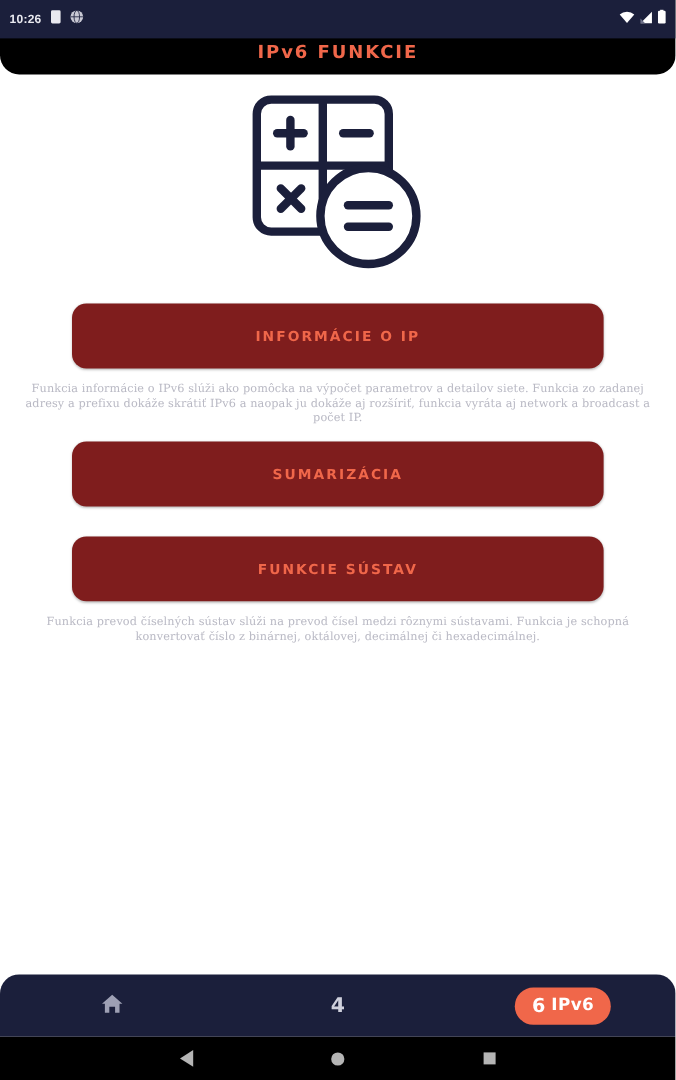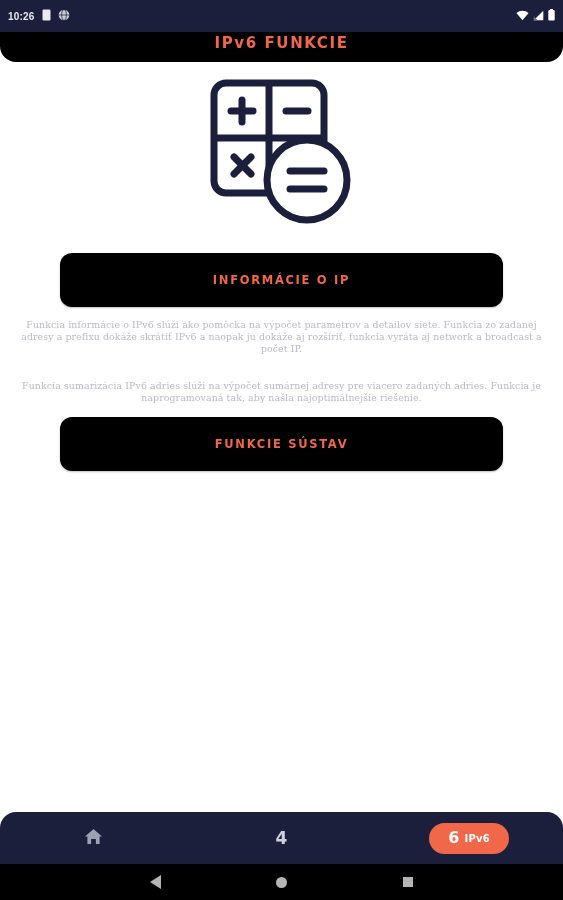--- a/index.html
+++ b/index.html
@@ -48,21 +48,21 @@
     display:flex; flex-direction:column; align-items:center;
   }
   .calc-wrap{
     margin-top:13px;
     width:170px; height:160px;
     display:flex; align-items:center; justify-content:center;
   }
 
   .fn-btn{
     width:443px; height:54px;
-    background:#000000;
+    background:#7f1d1d;
     border-radius:12px;
     display:flex; align-items:center; justify-content:center;
     border:none; cursor:pointer;
     box-shadow:0 1px 2px rgba(0,0,0,.25);
   }
   .fn-btn-label{
     color:#f0674a;
     font-size:11.5px;
     font-weight:bold;
     letter-spacing:1.7px;
@@ -105,21 +105,21 @@
     border-radius:16px;
     height:31px; width:80px;
     display:flex; align-items:center; justify-content:center;
     gap:5px;
   }
   .pill-6{
     color:#ffffff; font-size:16px; font-weight:bold;
     font-family:"DejaVu Sans", sans-serif; line-height:1;
   }
   .pill-ipv6{
-    color:#ffffff; font-size:10px; font-weight:bold;
+    color:#ffffff; font-size:14px; font-weight:bold;
     letter-spacing:.3px; font-family:"DejaVu Sans", sans-serif;
   }
 
   
   .sysnav{
     position:absolute; left:0; top:864px;
     width:563px; height:36px;
     background:#000000;
     display:flex; align-items:center; justify-content:center;
     gap:98px;
@@ -206,29 +206,32 @@
   <div class="gap-a"></div>
 
   <button class="fn-btn">
     <span class="fn-btn-label">INFORMÁCIE O IP</span>
   </button>
   <div class="gap-b"></div>
   <div class="fn-desc">Funkcia informácie o IPv6 slúži ako pomôcka na výpočet parametrov a detailov siete. Funkcia zo zadanej adresy a prefixu dokáže skrátiť IPv6 a naopak ju dokáže aj rozšíriť, funkcia vyráta aj network a broadcast a počet IP.</div>
 
   <div class="gap-c"></div>
 
+  <button class="fn-btn">
+    <span class="fn-btn-label">SUMARIZÁCIA</span>
+  </button>
   <div class="gap-b"></div>
-  <div class="fn-desc">Funkcia sumarizácia IPv6 adries slúži na výpočet sumárnej adresy pre viacero zadaných adries. Funkcia je naprogramovaná tak, aby našla najoptimálnejšie riešenie.</div>
 
   <div class="gap-c"></div>
 
   <button class="fn-btn">
     <span class="fn-btn-label">FUNKCIE SÚSTAV</span>
   </button>
   <div class="gap-b"></div>
+  <div class="fn-desc">Funkcia prevod číselných sústav slúži na prevod čísel medzi rôznymi sústavami. Funkcia je schopná konvertovať číslo z binárnej, oktálovej, decimálnej či hexadecimálnej.</div>
 
 </div>
 
 <div class="bottomnav">
   <button class="nav-item">
     <span>
       <svg width="19" height="19" viewBox="0 0 19 19">
         <path d="M9.5 2 L18 9.5 L15.6 9.5 L15.6 17 L11.9 17 L11.9 12 L7.1 12 L7.1 17 L3.4 17 L3.4 9.5 L1 9.5 Z" fill="#9ea0b4"></path>
       </svg>
     </span>

